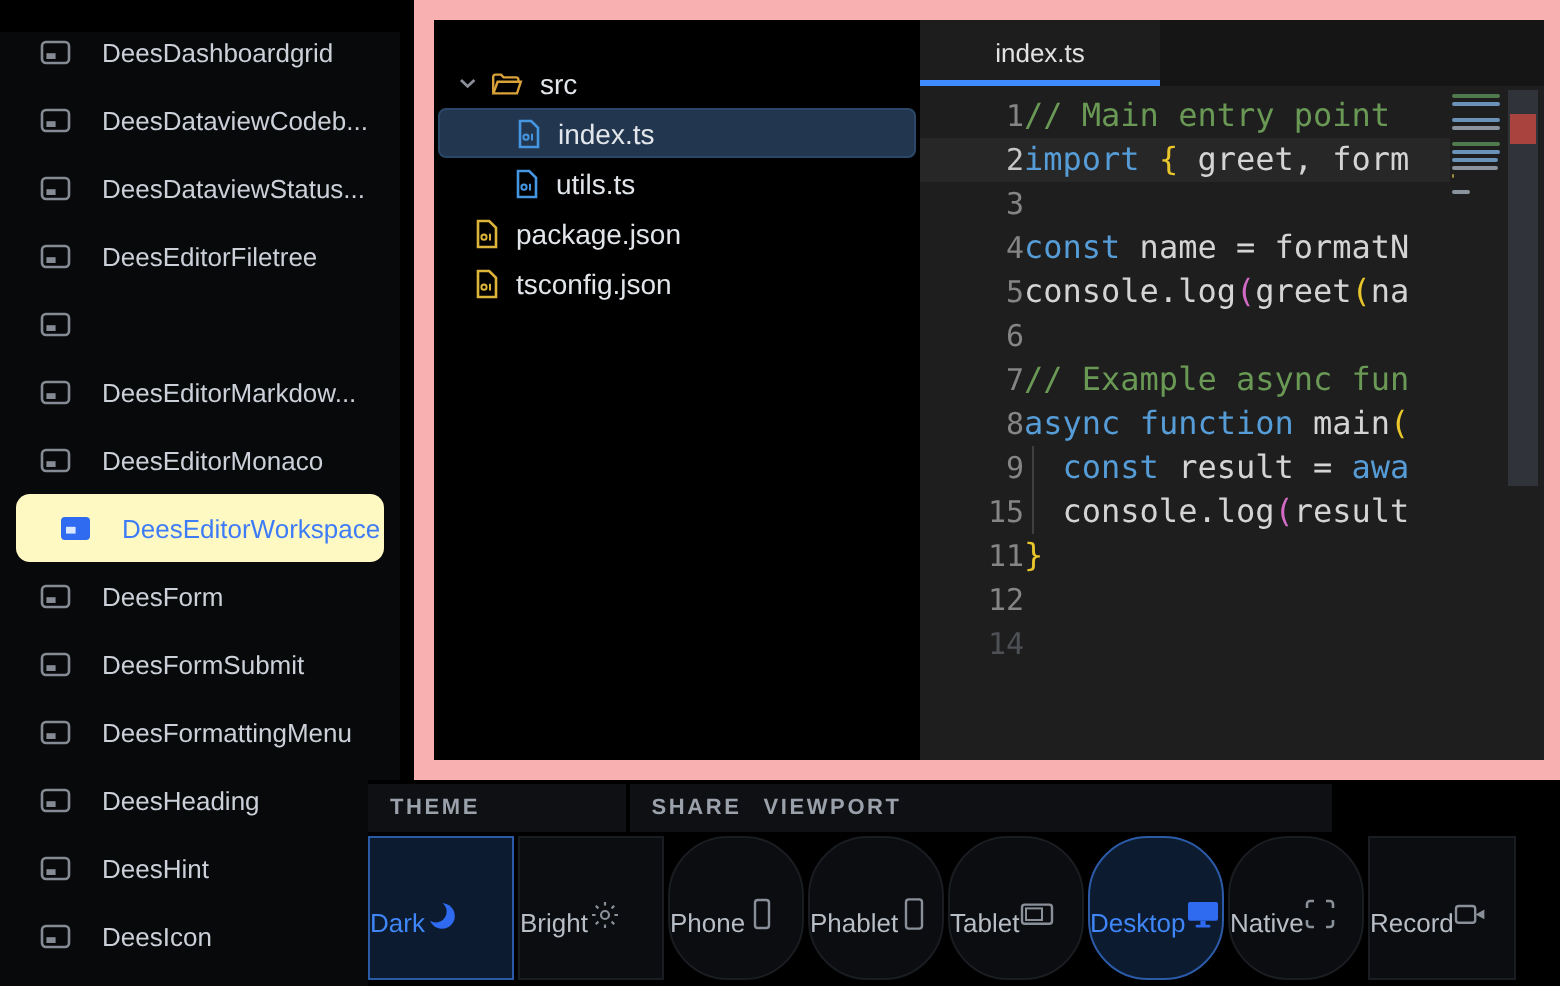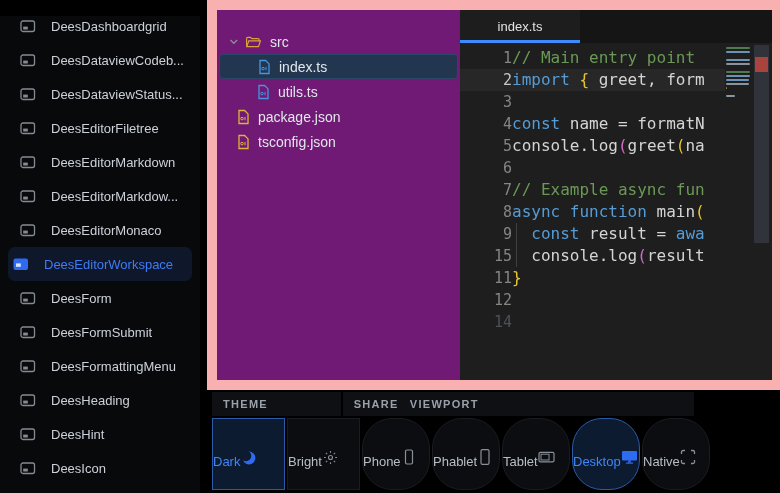--- a/index.html
+++ b/index.html
@@ -5,29 +5,29 @@
   html,body{margin:0;padding:0;background:#000;}
   body{width:780px;height:493px;position:relative;overflow:hidden;
        font-family:"Liberation Sans",sans-serif;-webkit-font-smoothing:antialiased;}
 
   
   .sidebar{position:absolute;left:0;top:16px;width:200px;height:493px;background:#08090b;overflow:hidden;}
   .sidebar-list{margin-top:-7px;}
   .side-item{height:34px;display:flex;align-items:center;gap:15px;padding-left:20px;
              color:#ccd1d9;font-size:13px;cursor:default;}
   .side-item .si-ico{display:flex;align-items:center;flex:none;}
-  .side-item.selected{background:#0f172a;border-radius:7px;margin:0 8px;padding-left:5px;color:#3e7bf7;}
+  .side-item.selected{background:#fef9c3;border-radius:7px;margin:0 8px;padding-left:22px;color:#3e7bf7;}
 
   
   .frame{position:absolute;left:207px;top:0;width:573px;height:390px;background:#f9b0b0;
          box-sizing:border-box;padding:10px 8px 10px 10px;}
   .workspace{width:100%;height:100%;display:flex;background:#171c23;overflow:hidden;}
 
   
-  .filetree{width:243px;flex:none;background:#701a75;padding-top:19px;box-sizing:border-box;}
+  .filetree{width:243px;flex:none;background:#000000;padding-top:19px;box-sizing:border-box;}
   .ft-row{height:25px;display:flex;align-items:center;font-size:14px;color:#e2e6ea;
           margin:0 2px;border-radius:4px;box-sizing:border-box;}
   .ft-row .ft-ico{display:flex;align-items:center;margin-right:8px;flex:none;}
   .ft-row .chev{display:flex;align-items:center;margin-right:4px;width:12px;flex:none;}
   .ft-row.selected{background:#22374f;border:1px solid #2b4768;}
 
   
   .editor{flex:1;min-width:0;display:flex;flex-direction:column;background:#1e1e1e;position:relative;}
   .tabbar{height:33px;background:#151515;display:flex;flex:none;}
   .tab{width:120px;background:#1d1d1d;color:#e2e2e2;font-size:13px;display:flex;
@@ -46,21 +46,21 @@
   .cl.guide .txt::before{content:"";position:absolute;left:4px;top:0;bottom:0;width:1px;background:#404040;}
   .cm{color:#6a9955}.kw{color:#569cd6}.pl{color:#d4d4d4}.gd{color:#e9c62b}.pk{color:#d16bc6}
 
   .minimap{position:absolute;top:2px;right:20px;width:27px;padding-top:2px;}
   .mm-row{height:2px;margin:0 2px 2px 1px;border-radius:1px;}
   .vscroll{position:absolute;top:0;right:0;width:20px;height:100%;}
   .vthumb{position:absolute;top:2px;left:2px;right:3px;height:198px;background:#30343a;}
   .vmark{position:absolute;top:14px;left:3px;right:4px;height:15px;background:#a8433d;}
 
   
-  .bottombar{position:absolute;left:212px;top:390px;width:484px;height:103px;background:#000;}
+  .bottombar{position:absolute;left:184px;top:390px;width:484px;height:103px;background:#000;}
   .bb-head{display:flex;height:24px;margin-top:2px;margin-bottom:2px;}
   .bb-head-sec{background:#0e1014;color:#9aa1ab;font-size:11px;letter-spacing:1.3px;
                display:flex;align-items:center;padding-left:11px;box-sizing:border-box;font-weight:bold;}
   .h-theme{width:151px;margin-right:2px;}
   .h-viewport{width:349px;margin-right:2px;}
   .h-share{flex:1;}
   .bb-cells{display:flex;height:72px;}
   .bb-sec{display:flex;box-sizing:border-box;}
   .sec-theme{width:151px;margin-right:2px;}
   .sec-viewport{width:349px;margin-right:2px;}
@@ -116,21 +116,20 @@
         </span>
         <span>DeesEditorFiletree</span>
       </div>
       <div class="side-item">
         <span class="si-ico">
           <svg width="16" height="13" viewBox="0 0 16 13">
             <rect x="1" y="1" width="13.5" height="10.5" rx="2" fill="none" stroke="#858b94" stroke-width="1.3"></rect>
             <rect x="3.2" y="6.6" width="4.6" height="2.9" fill="#858b94"></rect>
           </svg>
         </span>
-        <span>DeesEditorMarkdown</span>
       </div>
       <div class="side-item">
         <span class="si-ico">
           <svg width="16" height="13" viewBox="0 0 16 13">
             <rect x="1" y="1" width="13.5" height="10.5" rx="2" fill="none" stroke="#858b94" stroke-width="1.3"></rect>
             <rect x="3.2" y="6.6" width="4.6" height="2.9" fill="#858b94"></rect>
           </svg>
         </span>
         <span>DeesEditorMarkdow...</span>
       </div>
@@ -394,14 +393,25 @@
         </div>
         <div class="bb-cell">
           <div class="lbl">Native</div>
           <div class="ico">
             <svg width="16" height="16" viewBox="0 0 16 16">
               <path d="M1.5 5V3A1.5 1.5 0 0 1 3 1.5h2M11 1.5h2A1.5 1.5 0 0 1 14.5 3v2M14.5 11v2a1.5 1.5 0 0 1-1.5 1.5h-2M5 14.5H3A1.5 1.5 0 0 1 1.5 13v-2" fill="none" stroke="#8a9099" stroke-width="1.3"></path>
             </svg>
           </div>
         </div>
       </div>
+    <div class="bb-sec sec-share" id="bb-sec-2">
+        <div class="bb-cell">
+          <div class="lbl">Record</div>
+          <div class="ico">
+            <svg width="17" height="16" viewBox="0 0 17 16">
+              <rect x="1" y="4" width="9.6" height="8.4" rx="1.4" fill="none" stroke="#8a9099" stroke-width="1.2"></rect>
+              <path d="M10.8 8.2l4.4-2.4v4.8z" fill="#8a9099"></path>
+            </svg>
+          </div>
+        </div>
+      </div>
   </div>
 </div>
 
 </body></html>

